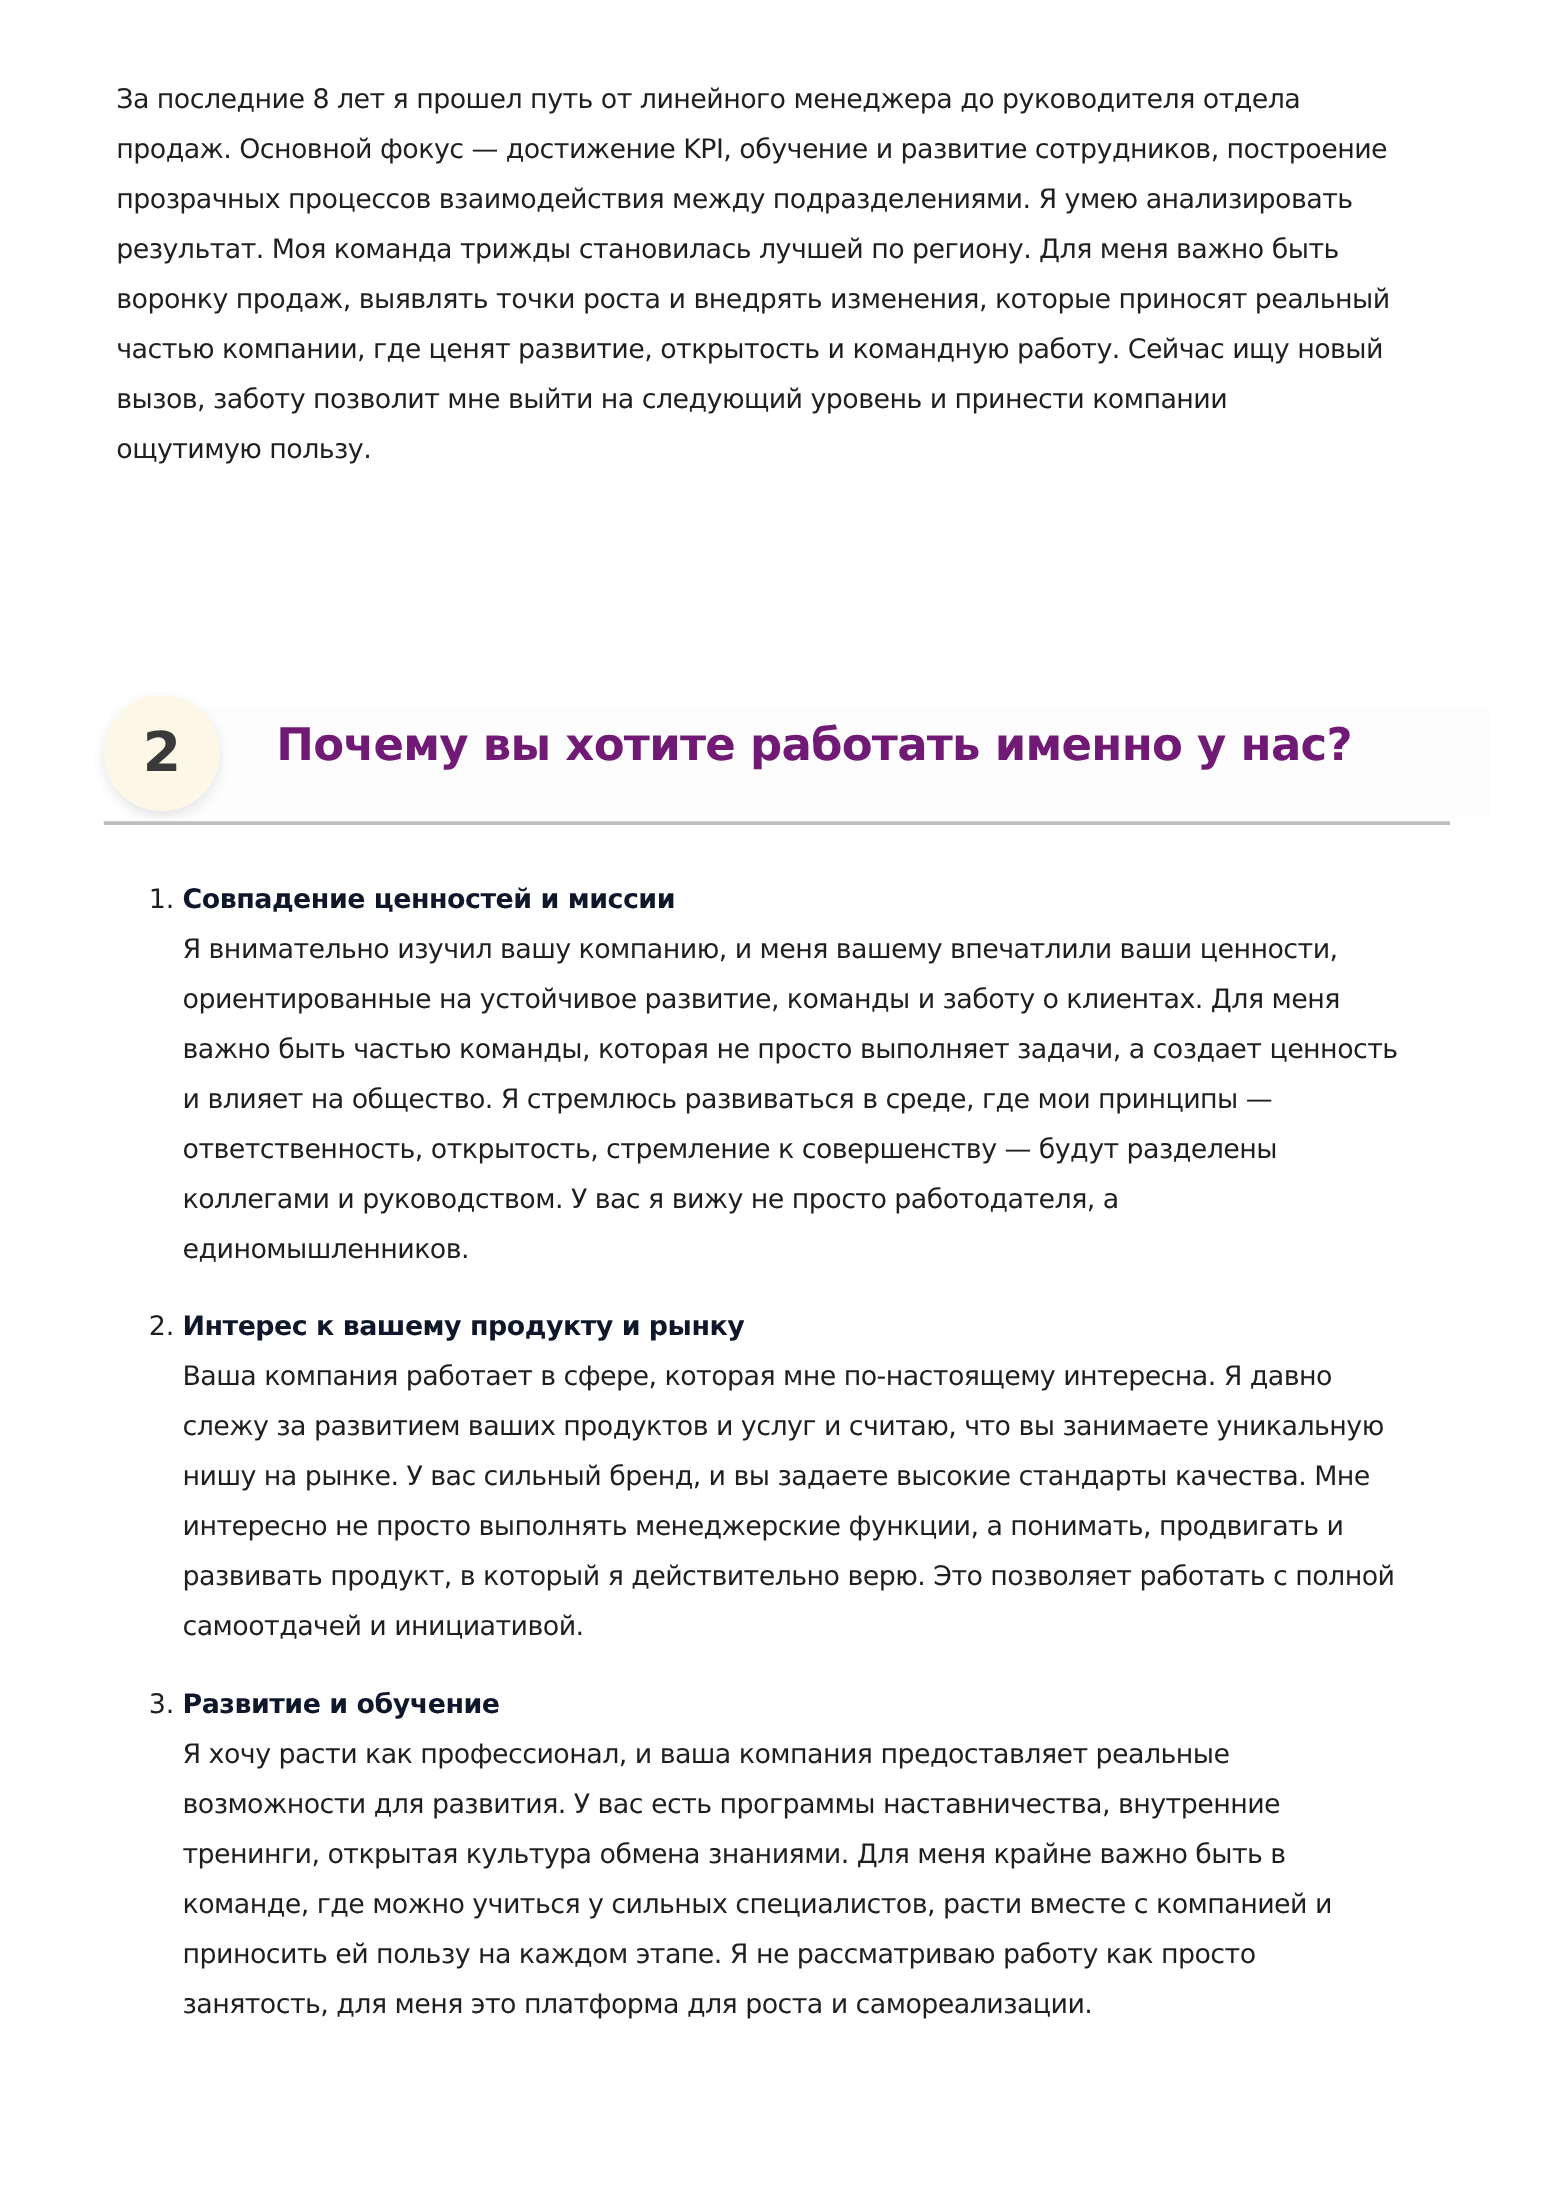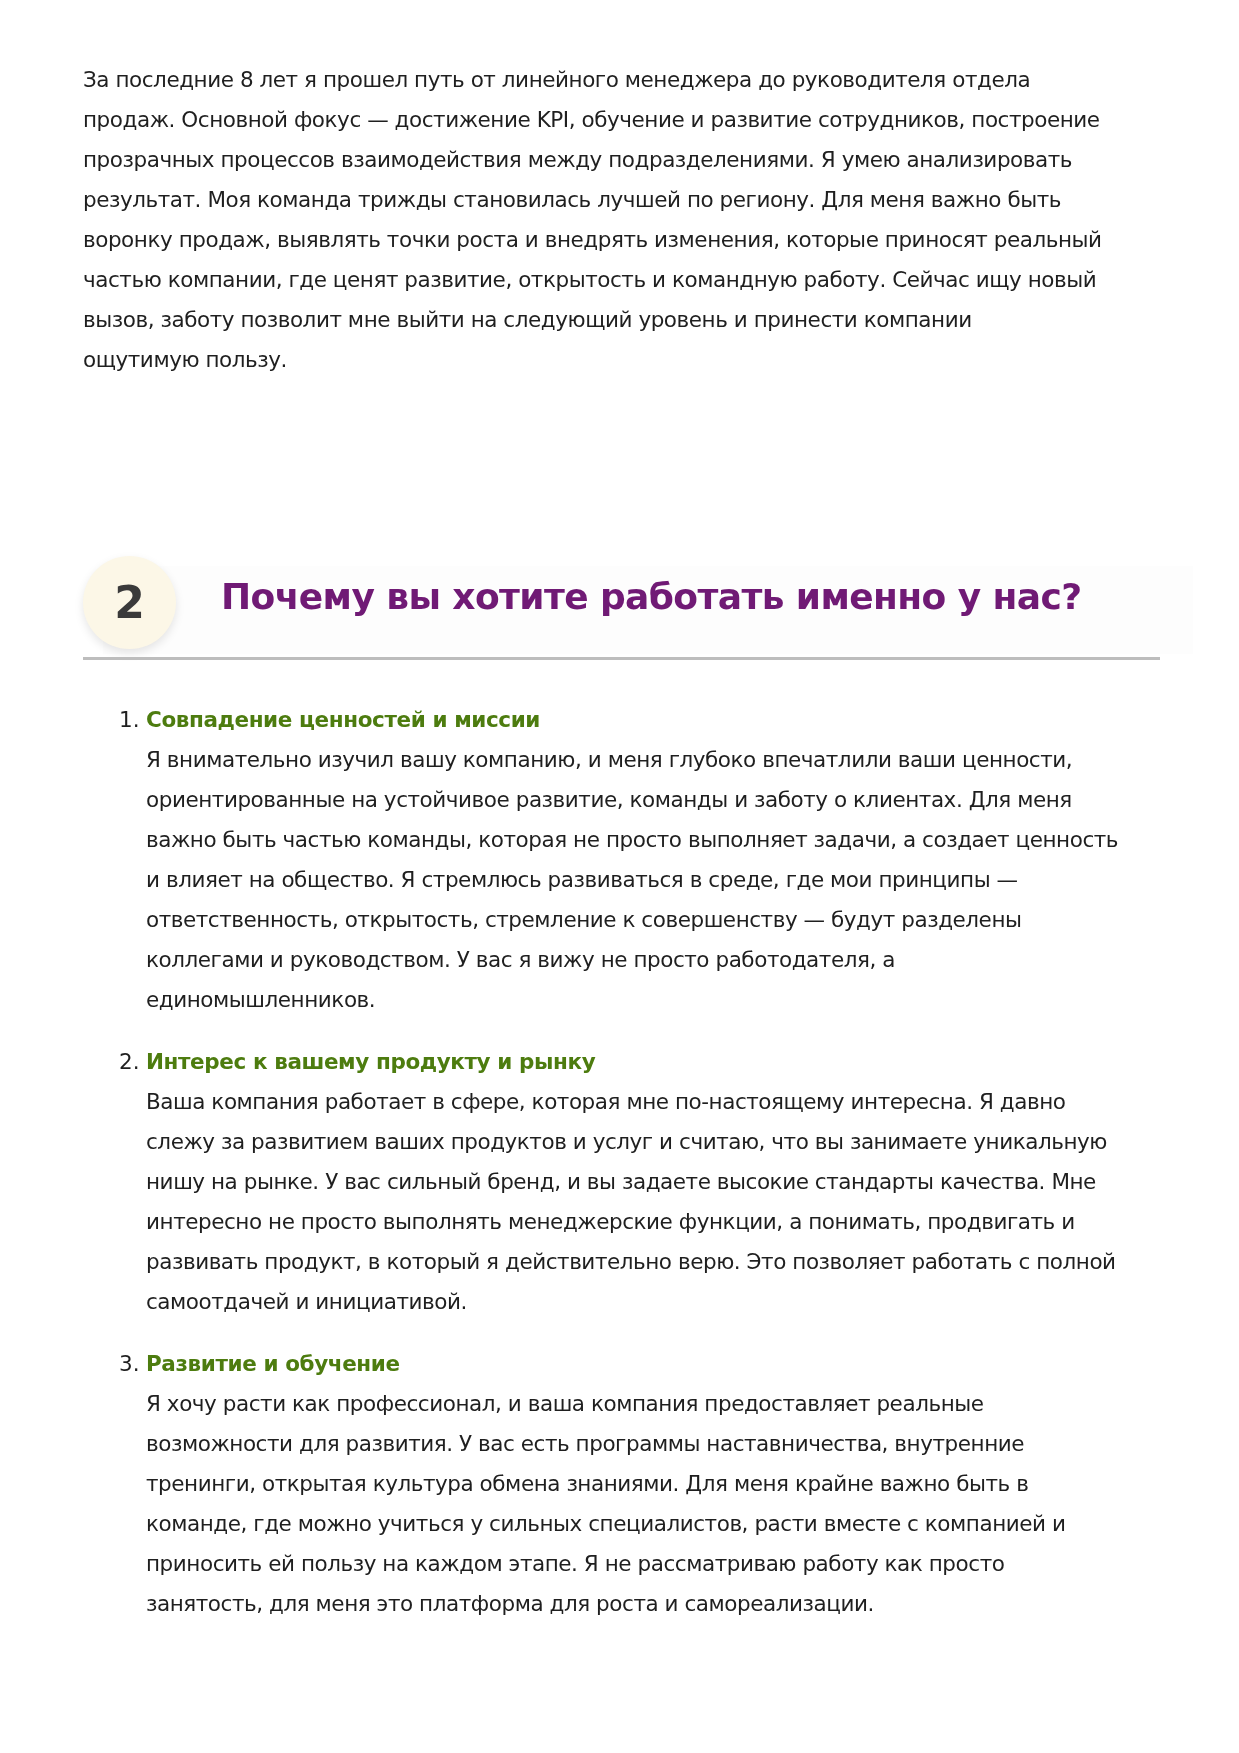--- a/index.html
+++ b/index.html
@@ -2,21 +2,21 @@
 <html><head>
 <meta charset="utf-8">
 <style>
   html, body { margin: 0; padding: 0; background: #ffffff; }
   body {
     width: 1239px; height: 1753px; position: relative; overflow: hidden;
     font-family: "DejaVu Sans", "Liberation Sans", sans-serif;
     color: #1f1f1f;
   }
   .intro {
-    position: absolute; left: 83px; top: 60px; width: 1100px;
+    position: absolute; left: 93px; top: 60px; width: 1100px;
     font-size: 21.5px; line-height: 40px; letter-spacing: -0.45px;
   }
   .line { display: block; white-space: nowrap; }
   .section-header {
     position: absolute; left: 83px; top: 556px; width: 1080px; height: 104px;
   }
   .header-bg {
     position: absolute; left: 20px; top: 10px; width: 1090px; height: 88px;
     background: #fdfdfd;
   }
@@ -37,21 +37,21 @@
   .divider {
     position: absolute; left: 0; top: 101px; width: 1077px; height: 3px;
     background: #bdbdbd;
   }
   .reasons { position: absolute; left: 83px; top: 700px; width: 1100px; }
   .reason { position: relative; margin-bottom: 22px; }
   .reason-num {
     position: absolute; left: 36px; top: 0; font-size: 21.5px; line-height: 40px;
   }
   .reason-title {
-    margin-left: 63px; font-size: 21.5px; line-height: 40px; font-weight: bold; color: #4d7c0f;
+    margin-left: 63px; font-size: 21.5px; line-height: 40px; font-weight: bold; color: #0f172a;
     letter-spacing: -0.4px; white-space: nowrap;
   }
   .reason-body {
     margin-left: 63px; font-size: 21.5px; line-height: 40px; letter-spacing: -0.45px;
   }
 </style>
 </head>
 <body>
 
 <div class="intro">
@@ -70,21 +70,21 @@
   <div class="num-circle" style="background: rgb(252, 247, 231);">2</div>
   <div class="section-title">Почему вы хотите работать именно у нас?</div>
   <div class="divider" style="background: rgb(189, 189, 189);"></div>
 </div>
 
 <div class="reasons">
   <div class="reason">
     <span class="reason-num">1.</span>
     <div class="reason-title">Совпадение ценностей и миссии</div>
     <div class="reason-body">
-      <span class="line">Я внимательно изучил вашу компанию, и меня глубоко впечатлили ваши ценности,</span>
+      <span class="line">Я внимательно изучил вашу компанию, и меня вашему впечатлили ваши ценности,</span>
       <span class="line">ориентированные на устойчивое развитие, команды и заботу о клиентах. Для меня</span>
       <span class="line">важно быть частью команды, которая не просто выполняет задачи, а создает ценность</span>
       <span class="line">и влияет на общество. Я стремлюсь развиваться в среде, где мои принципы —</span>
       <span class="line">ответственность, открытость, стремление к совершенству — будут разделены</span>
       <span class="line">коллегами и руководством. У вас я вижу не просто работодателя, а</span>
       <span class="line">единомышленников.</span>
     </div>
   </div>
   <div class="reason">
     <span class="reason-num">2.</span>

